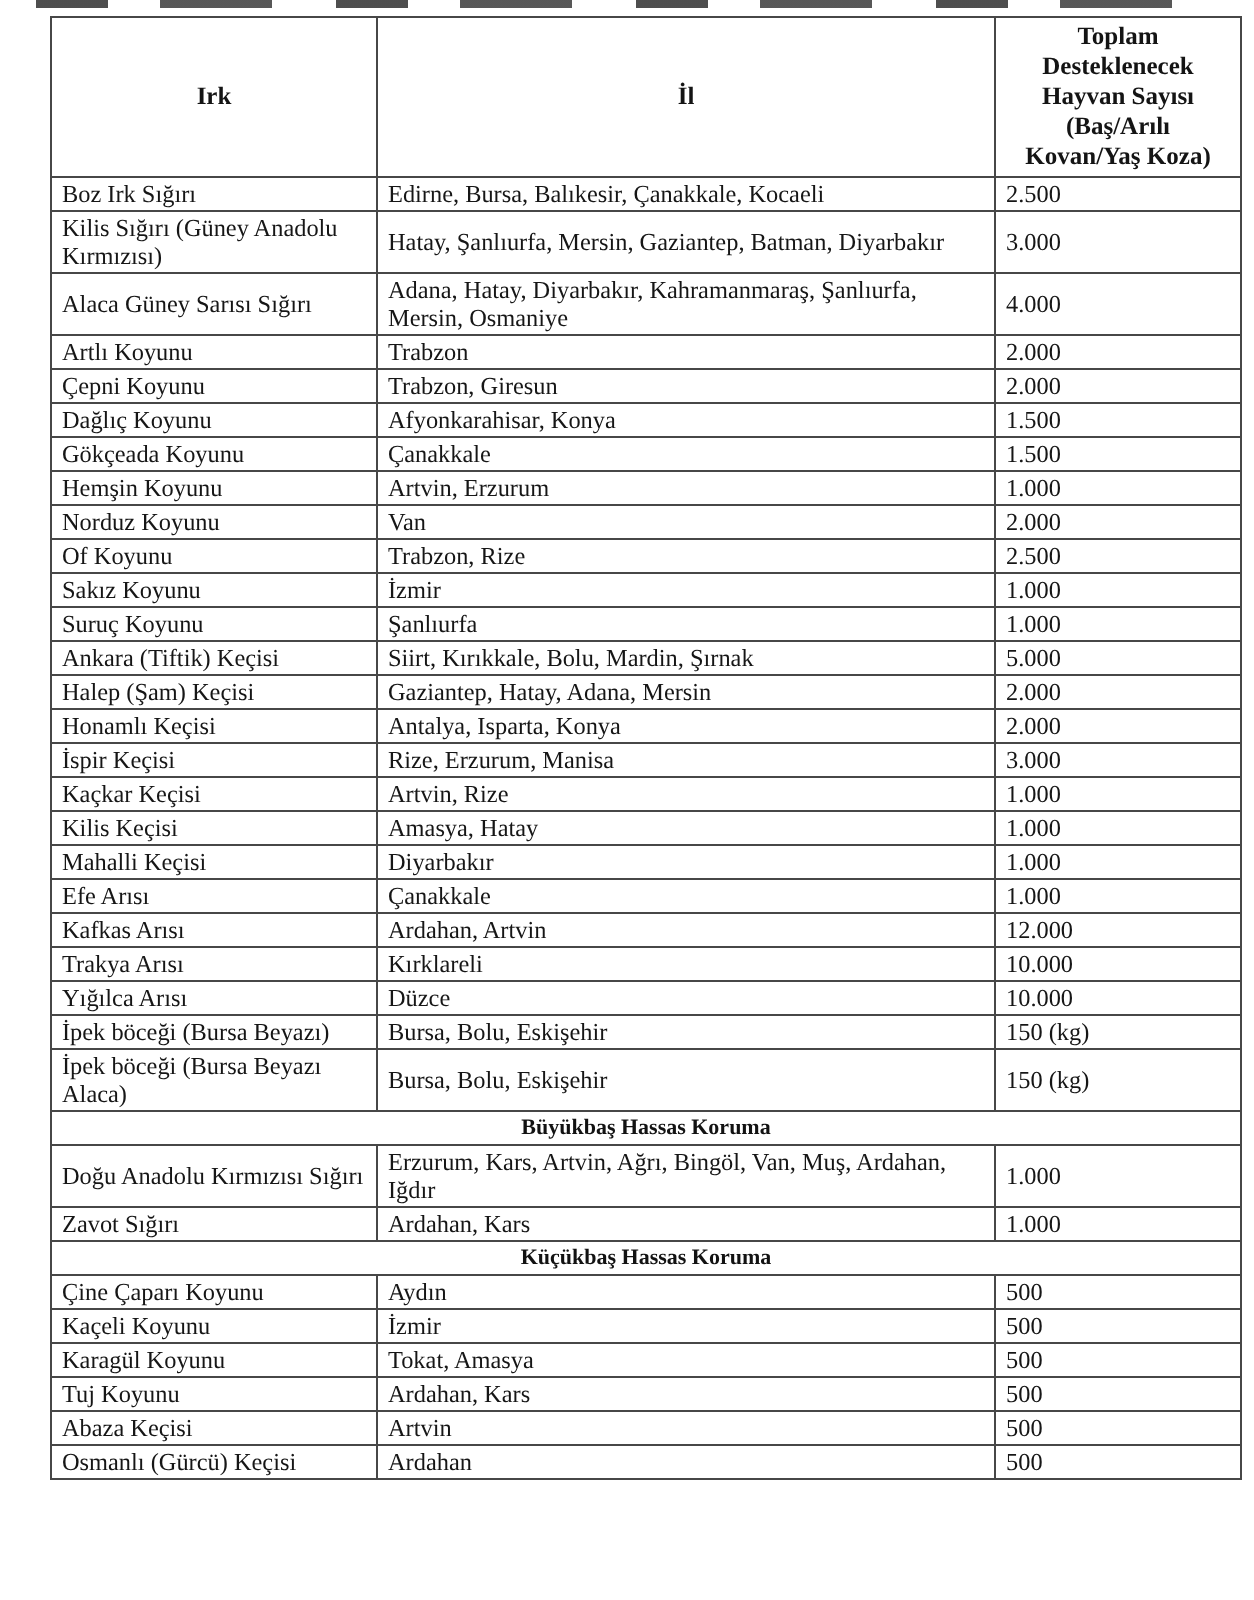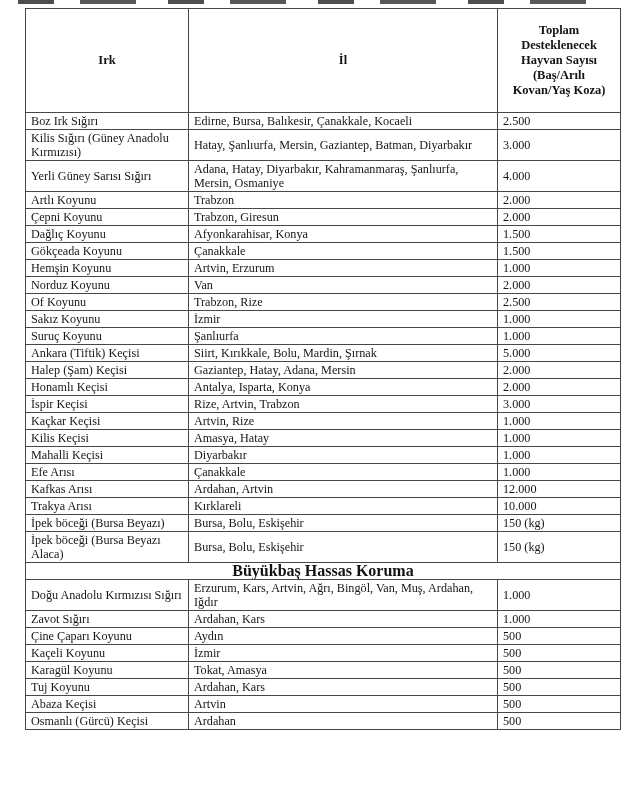--- a/index.html
+++ b/index.html
@@ -42,41 +42,41 @@
   }
   .doc-table thead tr {
     height: 78px;
   }
   .doc-table th {
     font-weight: bold;
     font-size: 12.5px;
     line-height: 15px;
     text-align: center;
     vertical-align: middle;
-    padding: 14px 3px;
+    padding: 2px 3px;
     color: #141414;
   }
   .hdr-toplam {
     white-space: pre-line;
   }
   .doc-table td {
     font-size: 12.2px;
     line-height: 14px;
     padding: 1px 5px;
     vertical-align: middle;
     color: #161616;
   }
   td.count {
     text-align: left;
     padding-right: 7px;
   }
   tr.section-row td {
     text-align: center;
     font-weight: bold;
-    font-size: 16px;
+    font-size: 11px;
     color: #121212;
   }
 </style>
 </head>
 <body>
 
 <div class="scan-dashes"></div>
 
 <table class="doc-table">
   <colgroup>
@@ -100,21 +100,21 @@
         <td>Boz Irk Sığırı</td>
         <td>Edirne, Bursa, Balıkesir, Çanakkale, Kocaeli</td>
         <td class="count">2.500</td>
       </tr>
       <tr>
         <td>Kilis Sığırı (Güney Anadolu Kırmızısı)</td>
         <td>Hatay, Şanlıurfa, Mersin, Gaziantep, Batman, Diyarbakır</td>
         <td class="count">3.000</td>
       </tr>
       <tr>
-        <td>Yerli Güney Sarısı Sığırı</td>
+        <td>Alaca Güney Sarısı Sığırı</td>
         <td>Adana, Hatay, Diyarbakır, Kahramanmaraş, Şanlıurfa, Mersin, Osmaniye</td>
         <td class="count">4.000</td>
       </tr>
       <tr>
         <td>Artlı Koyunu</td>
         <td>Trabzon</td>
         <td class="count">2.000</td>
       </tr>
       <tr>
         <td>Çepni Koyunu</td>
@@ -166,21 +166,21 @@
         <td>Gaziantep, Hatay, Adana, Mersin</td>
         <td class="count">2.000</td>
       </tr>
       <tr>
         <td>Honamlı Keçisi</td>
         <td>Antalya, Isparta, Konya</td>
         <td class="count">2.000</td>
       </tr>
       <tr>
         <td>İspir Keçisi</td>
-        <td>Rize, Artvin, Trabzon</td>
+        <td>Rize, Erzurum, Manisa</td>
         <td class="count">3.000</td>
       </tr>
       <tr>
         <td>Kaçkar Keçisi</td>
         <td>Artvin, Rize</td>
         <td class="count">1.000</td>
       </tr>
       <tr>
         <td>Kilis Keçisi</td>
         <td>Amasya, Hatay</td>
@@ -200,20 +200,25 @@
         <td>Kafkas Arısı</td>
         <td>Ardahan, Artvin</td>
         <td class="count">12.000</td>
       </tr>
       <tr>
         <td>Trakya Arısı</td>
         <td>Kırklareli</td>
         <td class="count">10.000</td>
       </tr>
       <tr>
+        <td>Yığılca Arısı</td>
+        <td>Düzce</td>
+        <td class="count">10.000</td>
+      </tr>
+      <tr>
         <td>İpek böceği (Bursa Beyazı)</td>
         <td>Bursa, Bolu, Eskişehir</td>
         <td class="count">150 (kg)</td>
       </tr>
       <tr>
         <td>İpek böceği (Bursa Beyazı Alaca)</td>
         <td>Bursa, Bolu, Eskişehir</td>
         <td class="count">150 (kg)</td>
       </tr>
       <tr class="section-row">
@@ -221,20 +226,23 @@
       </tr>
       <tr>
         <td>Doğu Anadolu Kırmızısı Sığırı</td>
         <td>Erzurum, Kars, Artvin, Ağrı, Bingöl, Van, Muş, Ardahan, Iğdır</td>
         <td class="count">1.000</td>
       </tr>
       <tr>
         <td>Zavot Sığırı</td>
         <td>Ardahan, Kars</td>
         <td class="count">1.000</td>
+      </tr>
+      <tr class="section-row">
+        <td colspan="3">Küçükbaş Hassas Koruma</td>
       </tr>
       <tr>
         <td>Çine Çaparı Koyunu</td>
         <td>Aydın</td>
         <td class="count">500</td>
       </tr>
       <tr>
         <td>Kaçeli Koyunu</td>
         <td>İzmir</td>
         <td class="count">500</td>

